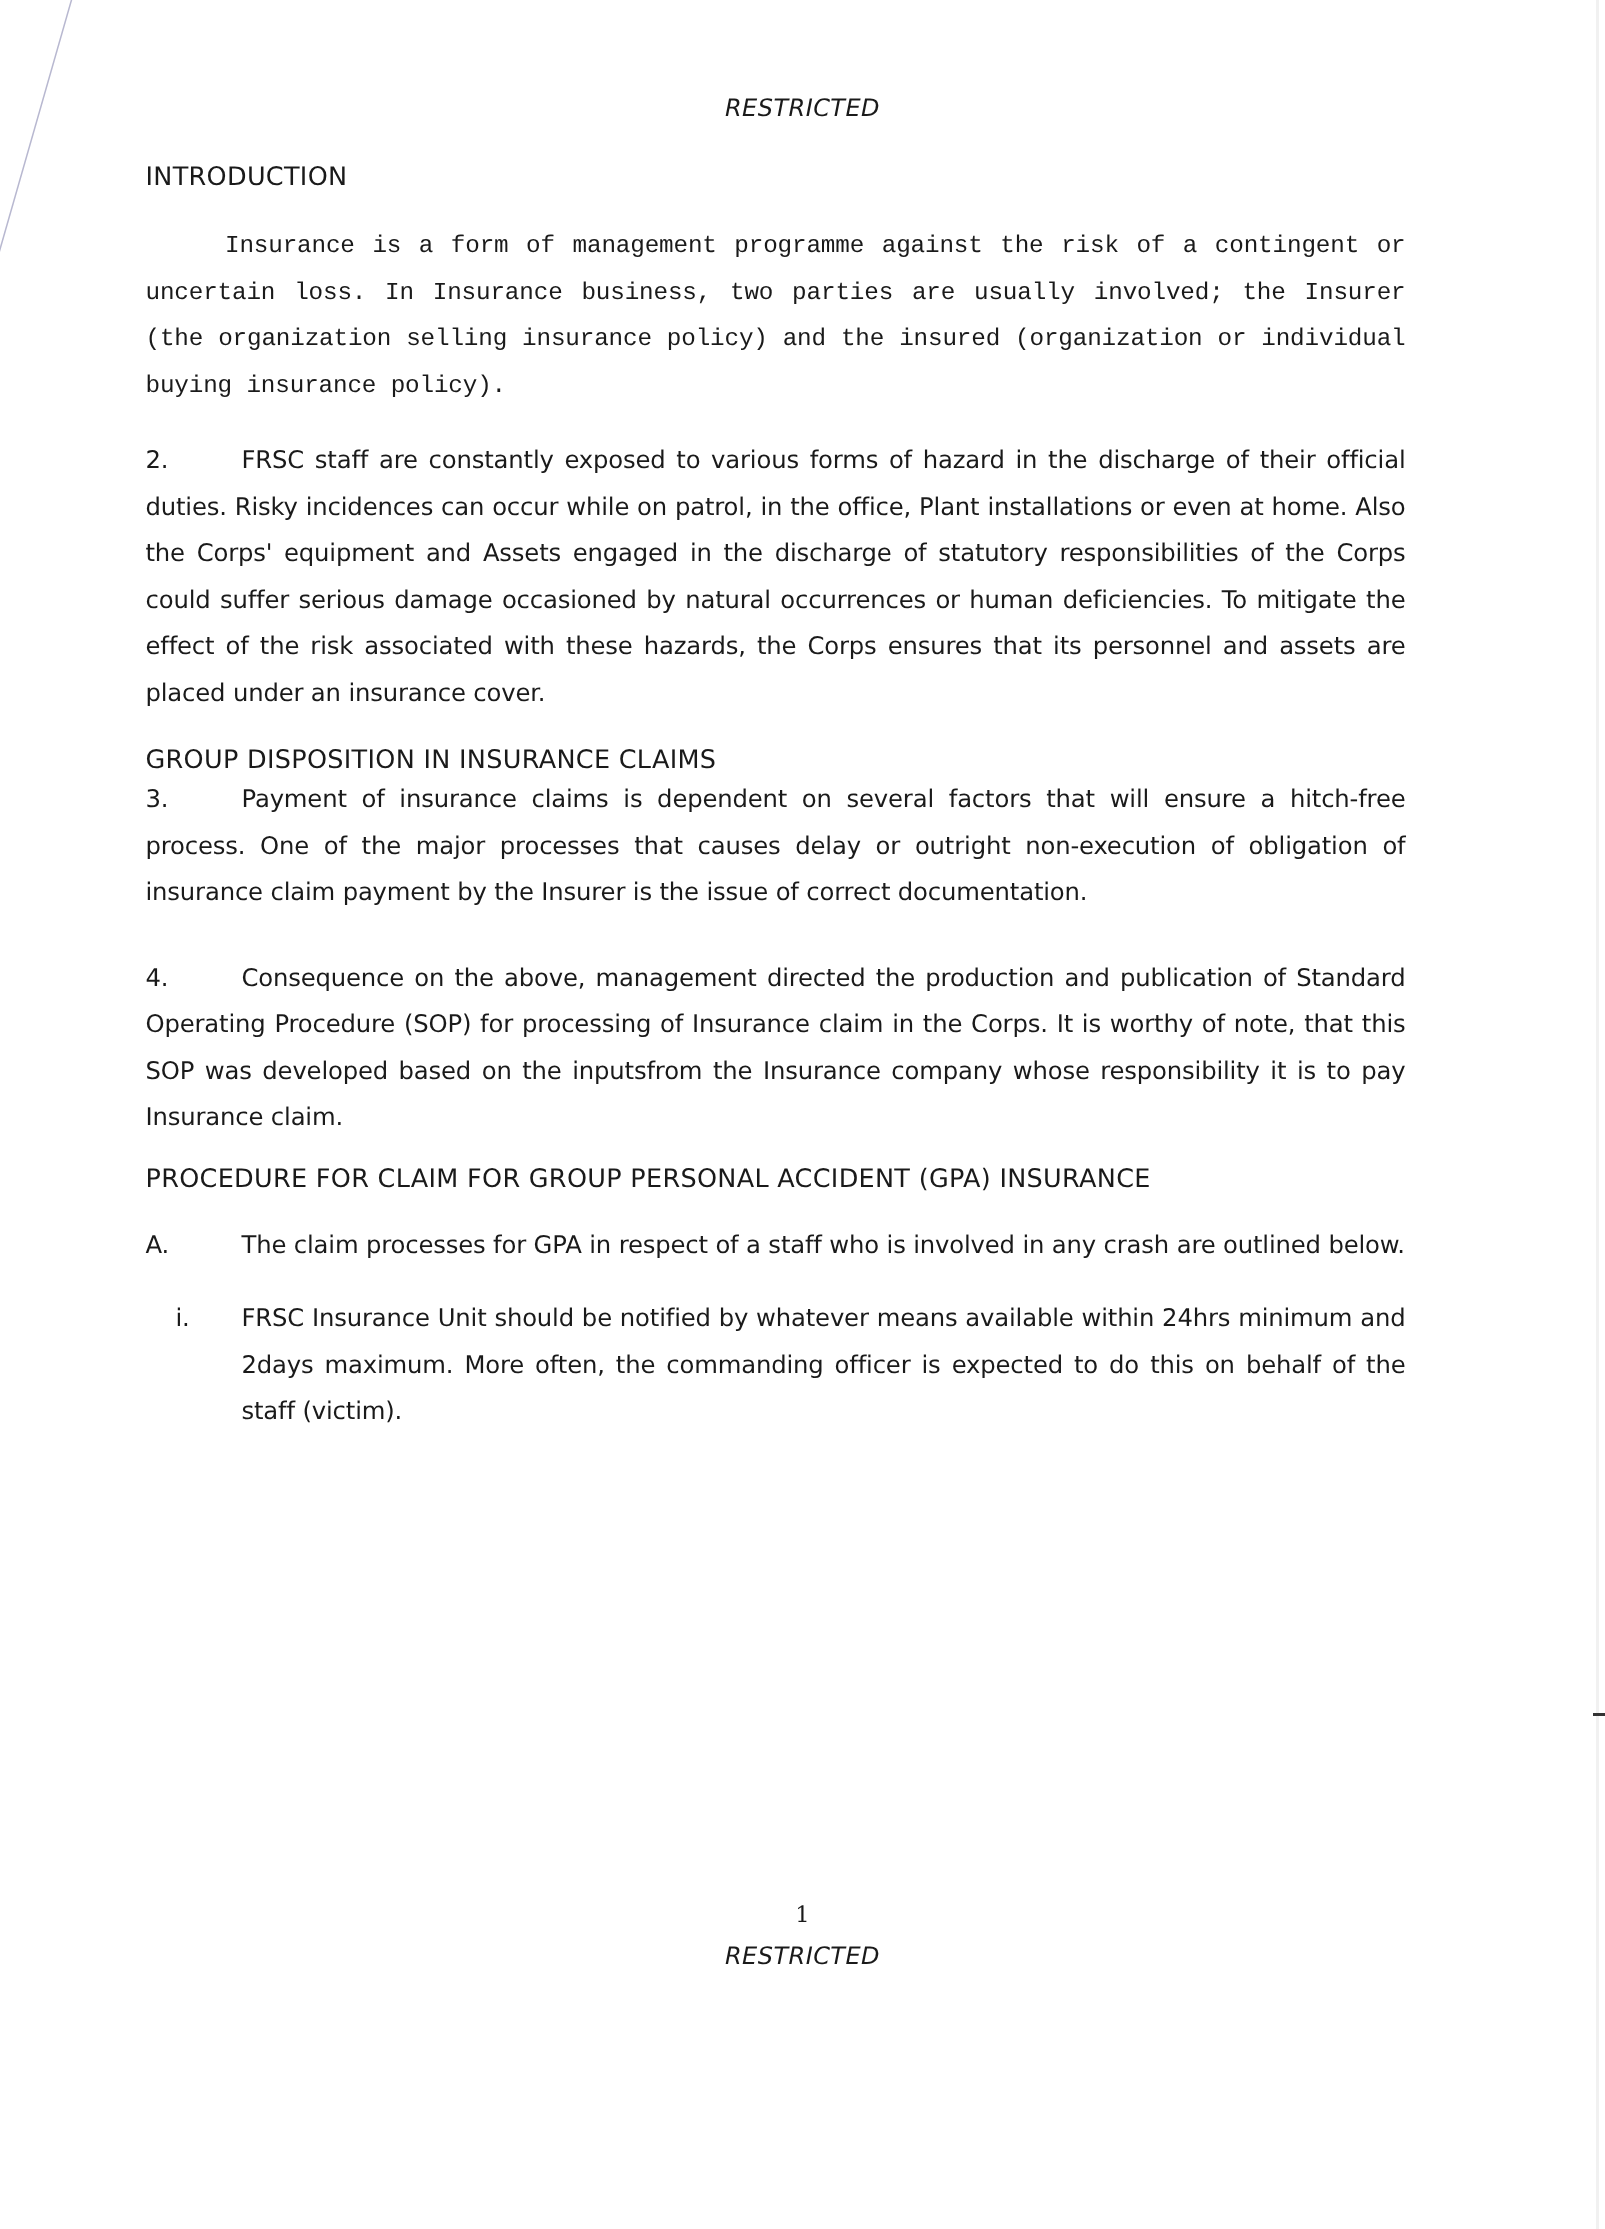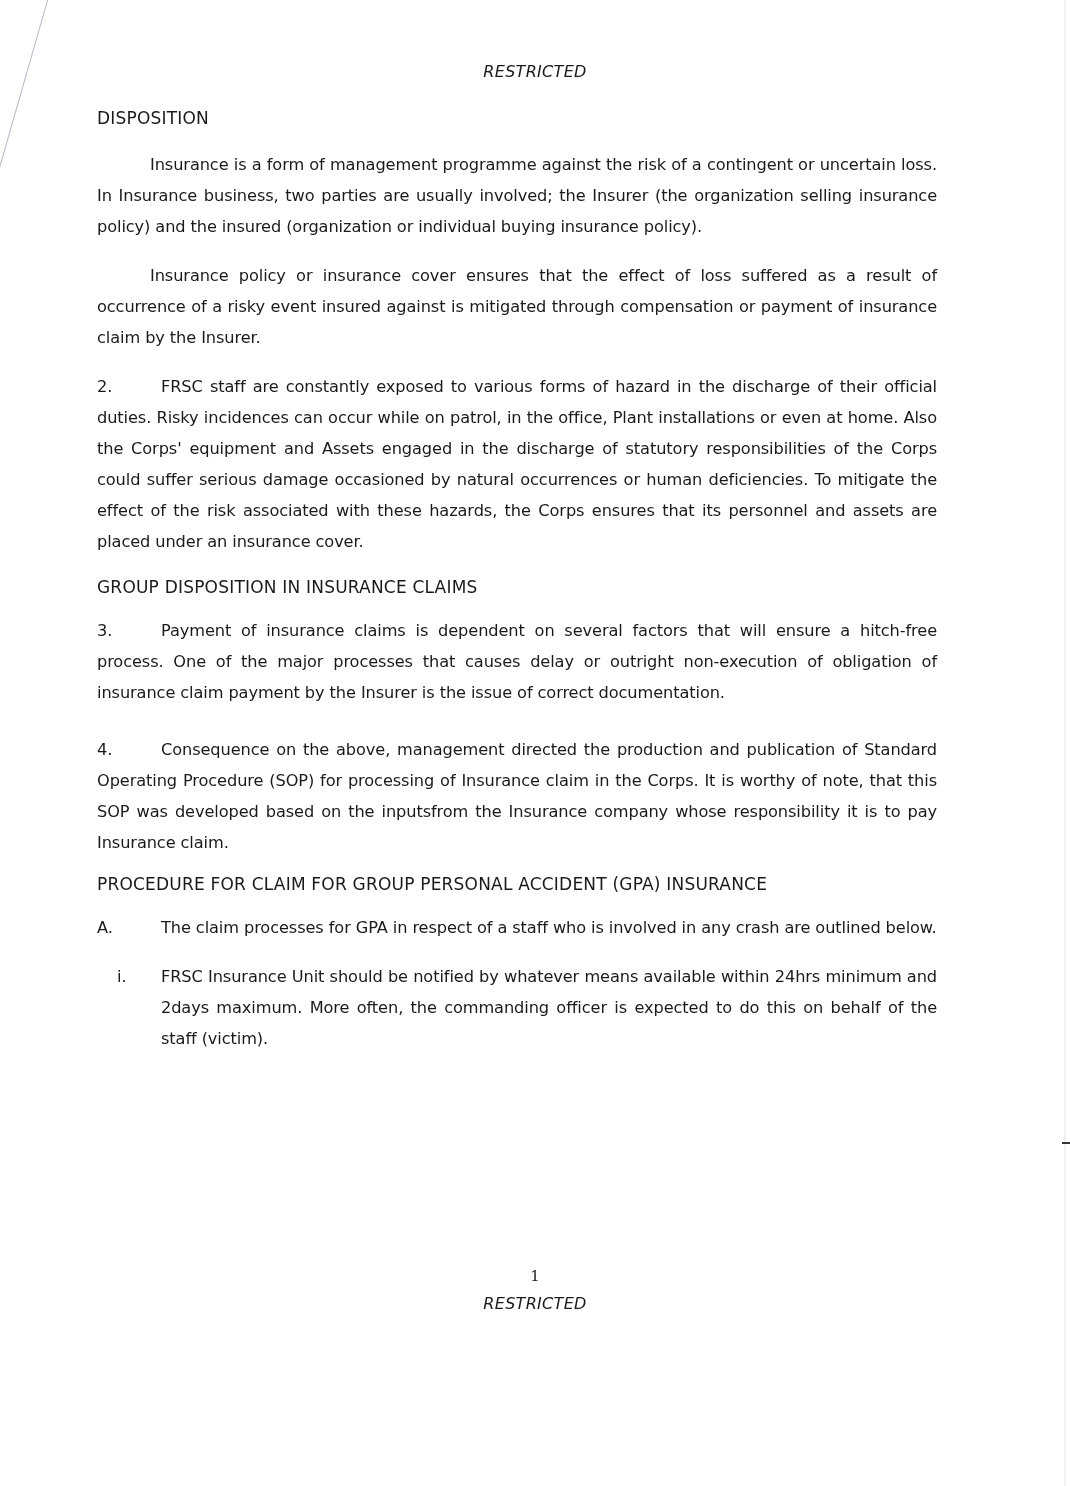--- a/index.html
+++ b/index.html
@@ -25,47 +25,46 @@
   .page-num {
     position: absolute; left: 0; width: 1070px; top: 1267px; text-align: center;
     font-family: "DejaVu Serif", serif; font-size: 15px;
   }
   .content { position: absolute; left: 97px; top: 108px; width: 840px; }
   .heading { font-size: 17px; font-weight: normal; margin: 0; letter-spacing: 0.2px; }
   .para {
     font-size: 16.2px; line-height: 31px; text-align: justify; margin: 0;
     letter-spacing: -0.1px;
   }
-  .indent { text-indent: 53px; }
+  .indent { text-indent: 53px; font-family: Liberation Mono, monospace; }
   .num { display: inline-block; width: 64px; text-indent: 0; }
   .sub-item { margin-left: 64px; position: relative; }
   .sub-marker { position: absolute; left: -44px; top: 0; }
 </style>
 </head>
 <body>
 
 <div class="page">
   <div class="scan-line"></div>
   <div class="right-edge"></div>
   <div class="edge-mark"></div>
 
   <div class="restricted top">RESTRICTED</div>
 
   <div class="content">
-    <h2 class="heading">DISPOSITION</h2>
+    <h2 class="heading">INTRODUCTION</h2>
 
     <p class="para indent" style="margin-top:21px;">Insurance is a form of management programme against the risk of a contingent or uncertain loss.  In Insurance business, two parties are usually involved; the Insurer (the organization selling insurance policy) and the insured (organization or individual buying insurance policy).</p>
 
-    <p class="para indent" style="margin-top:18px;">Insurance policy or insurance cover ensures that the effect of loss suffered as a result of occurrence of a risky event insured against is mitigated through compensation or payment of insurance claim by the Insurer.</p>
 
     <p class="para" style="margin-top:18px;"><span class="num">2.</span><span>FRSC staff are constantly exposed to various forms of hazard in the discharge of their official duties.  Risky incidences can occur while on patrol, in the office, Plant installations or even at home.  Also the Corps' equipment and Assets engaged in the discharge of statutory responsibilities of the Corps could suffer serious damage occasioned by natural occurrences or human deficiencies.  To mitigate the effect of the risk associated with these hazards, the Corps ensures that its personnel and assets are placed under an insurance cover.</span></p>
 
     <h2 class="heading" style="margin-top:20px;">GROUP DISPOSITION IN INSURANCE CLAIMS</h2>
 
-    <p class="para" style="margin-top:18px;"><span class="num">3.</span><span>Payment of insurance claims is dependent on several factors that will ensure a hitch-free process. One of the major processes that causes delay or outright non-execution of obligation of insurance claim payment by the Insurer is the issue of correct documentation.</span></p>
+    <p class="para" style=""><span class="num">3.</span><span>Payment of insurance claims is dependent on several factors that will ensure a hitch-free process. One of the major processes that causes delay or outright non-execution of obligation of insurance claim payment by the Insurer is the issue of correct documentation.</span></p>
 
     <p class="para" style="margin-top:26px;"><span class="num">4.</span><span>Consequence on the above, management directed the production and publication of Standard Operating Procedure (SOP) for processing of Insurance claim in the Corps.  It is worthy of note, that this SOP was developed based on the inputsfrom the Insurance company whose responsibility it is to pay Insurance claim.</span></p>
 
 
     <h2 class="heading" style="margin-top:16px;">PROCEDURE FOR CLAIM FOR GROUP PERSONAL ACCIDENT (GPA) INSURANCE</h2>
 
     <p class="para" style="margin-top:18px;"><span class="num">A.</span><span>The claim processes for GPA in respect of a staff who is involved in any crash are outlined below.</span></p>
 
     <p class="para sub-item" style="margin-top:18px;"><span class="sub-marker">i.</span><span>FRSC Insurance Unit should be notified by whatever means available within 24hrs minimum and 2days maximum. More often, the commanding officer is expected to do this on behalf of the staff (victim).</span></p>
   </div>

